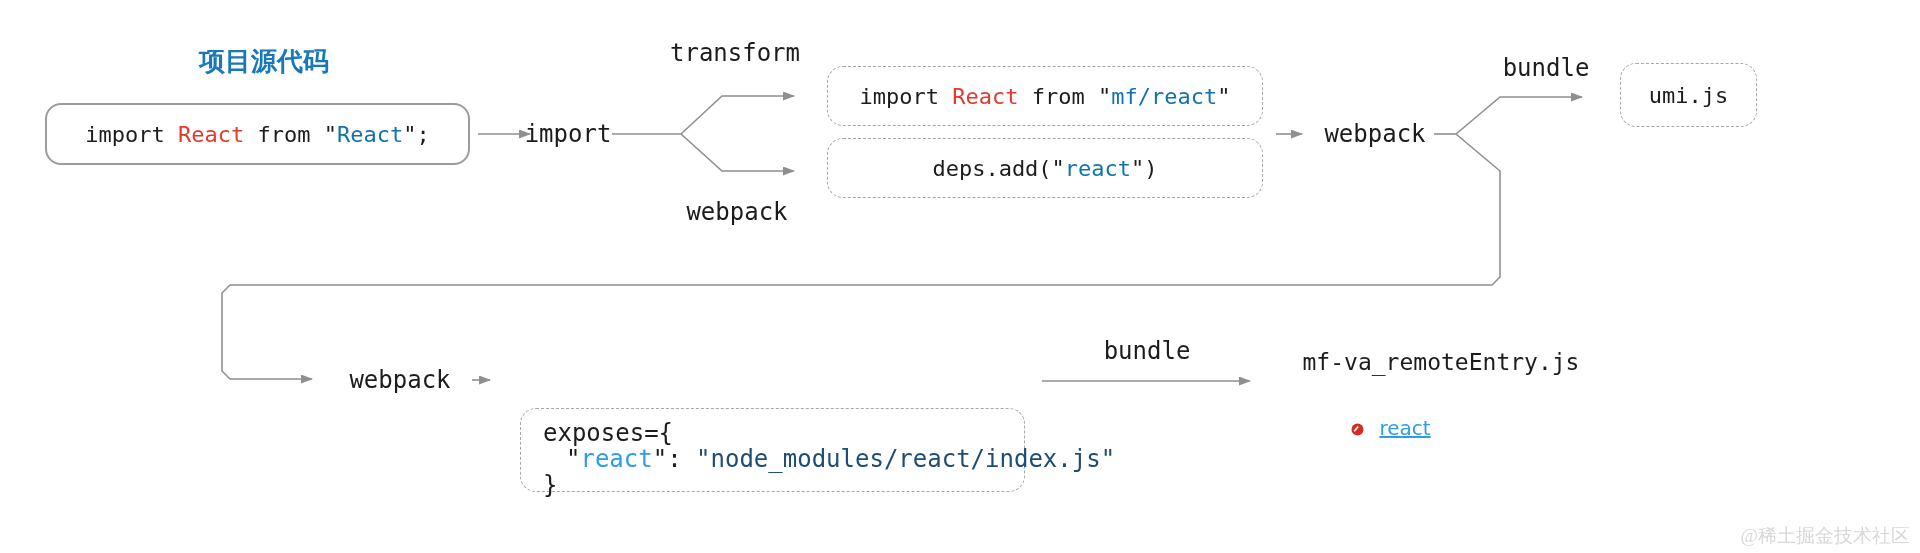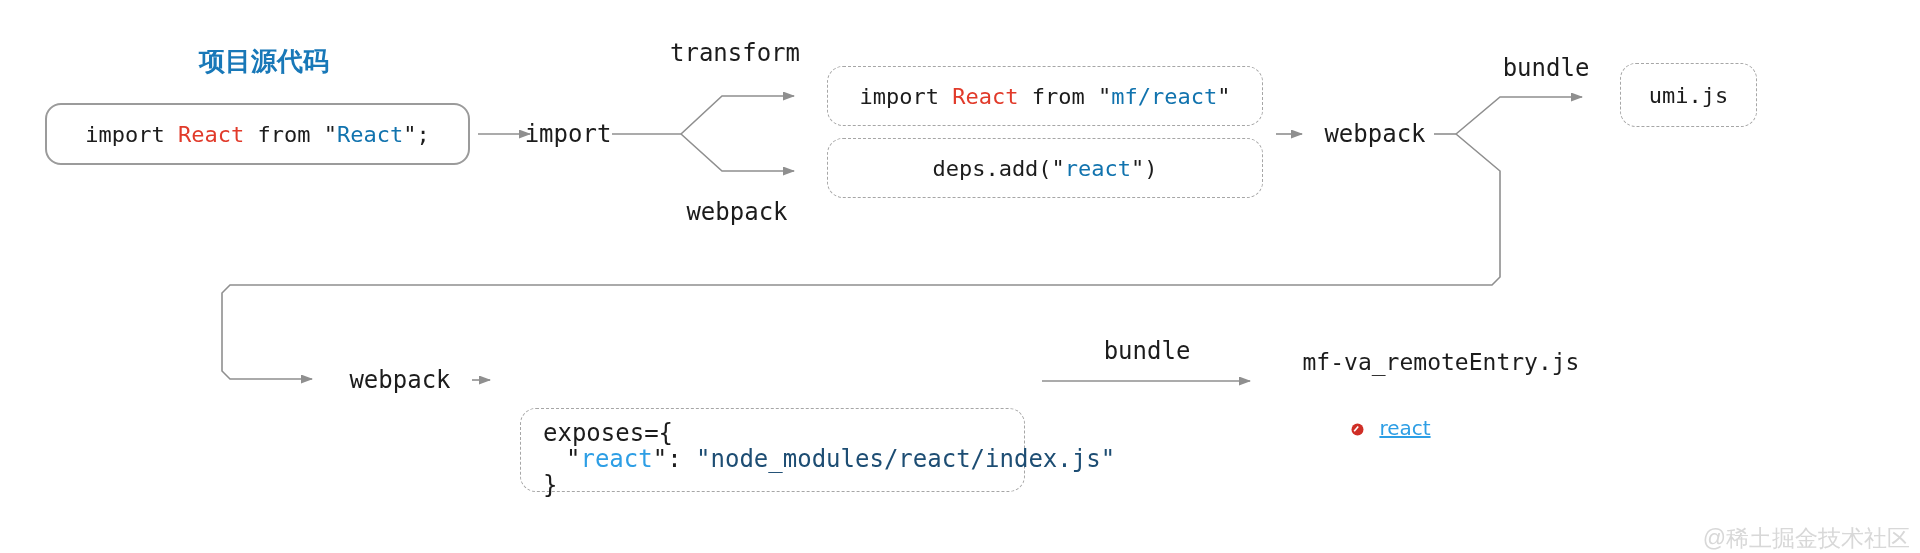--- a/index.html
+++ b/index.html
@@ -44,22 +44,22 @@
   .exposes .indent { padding-left:23px; }
   .out { position:absolute; transform:translate(-50%,-50%); font-size:23px; color:var(--ink); white-space:pre;text-align:center; }
   .react-link {
     position:absolute; transform:translate(-50%,-50%);
     font-family:"DejaVu Sans", sans-serif; font-size:20px;
     color:var(--lblue); text-decoration:underline; cursor:pointer; white-space:pre;
   }
   .pkg-icon { position:absolute; left:1351px; top:423px; width:13px; height:13px; }
   .watermark {
     position:absolute; right:10px; top:523px;
-    font-family:Liberation Sans, sans-serif;
-    font-size:23px; color:var(--watermark); white-space:pre;
+    font-family:Liberation Serif, serif;
+    font-size:19px; color:var(--watermark); white-space:pre;
   }
 </style>
 </head>
 <body>
 
 <div id="stage">
 
   <svg id="wires" viewBox="0 0 1920 553">
     <defs>
       <marker id="ah" markerWidth="14" markerHeight="11" refX="11" refY="4.5" orient="auto" markerUnits="userSpaceOnUse">

